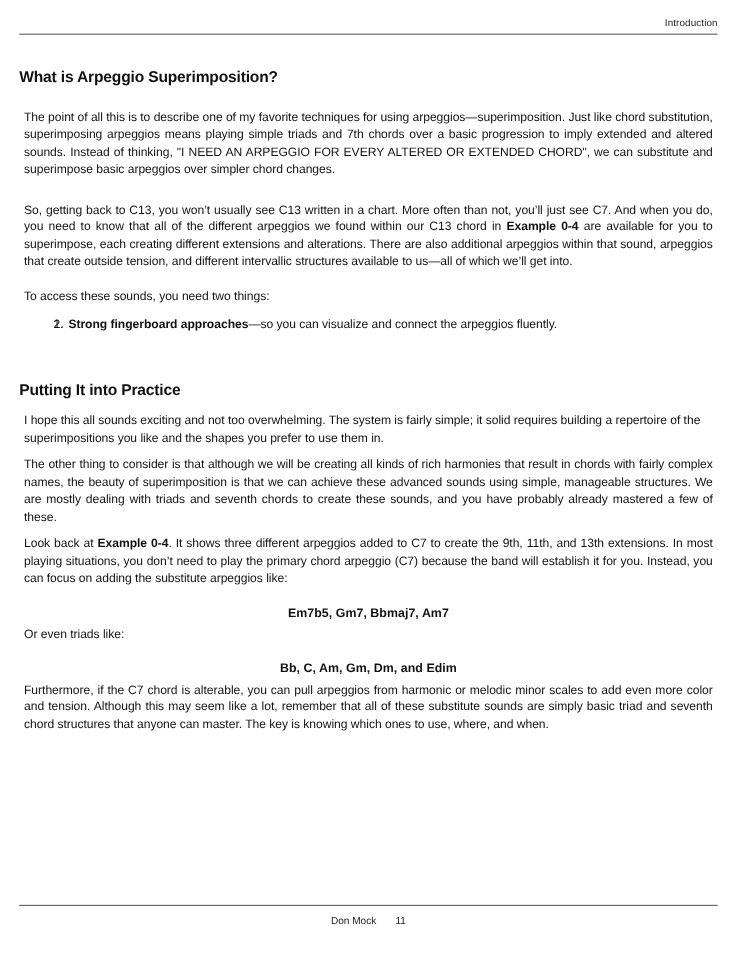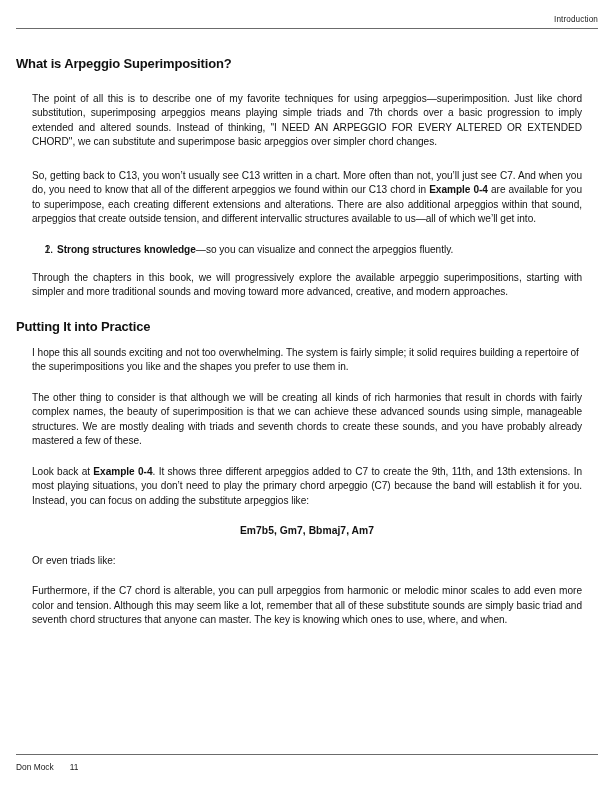--- a/index.html
+++ b/index.html
@@ -56,27 +56,27 @@
   h1.section-title {
     font-size: 13px;
     font-weight: bold;
     letter-spacing: -0.15px;
     margin: 0;
     padding: 0;
     line-height: 18px;
     color: #111111;
   }
   h1.section-title.first { margin-top: 5px; }
-  h1.section-title.second { margin-top: 18px; }
+  h1.section-title.second { margin-top: 38px; }
 
   p.body {
     font-size: 10.1px;
     line-height: 14.45px;
     text-align: justify;
-    margin: 16px;
+    margin: 4px;
     color: #111111;
     letter-spacing: -0.03px;
   }
   p.gap-lg { margin-top: 19px; }
   p.gap-md { margin-top: 14px; }
   p.gap-sm { margin-top: 10px; }
   p.gap-xs { margin-top: 8px; }
   p.nojust { text-align: left; }
 
   ol.points {
@@ -120,21 +120,21 @@
     bottom: 27px;
     width: 582px;
   }
   .page-footer .rule {
     border-top: 1.1px solid #6b6b6b;
     margin-top: 0;
     margin-bottom: 7px;
   }
   .footer-row {
     display: flex;
-    justify-content: flex-start;
+    justify-content: center;
     align-items: baseline;
     font-size: 8.4px;
     color: #1a1a1a;
     line-height: 11px;
     gap: 16px;
   }
 </style>
 </head>
 <body>
 
@@ -146,46 +146,47 @@
   </div>
 
   <div class="content">
 
     <h1 class="section-title first">What is Arpeggio Superimposition?</h1>
 
     <p class="body gap-lg">The point of all this is to describe one of my favorite techniques for using arpeggios—superimposition. Just like chord substitution, superimposing arpeggios means playing simple triads and 7th chords over a basic progression to imply extended and altered sounds. Instead of thinking, "I NEED AN ARPEGGIO FOR EVERY ALTERED OR EXTENDED CHORD", we can substitute and superimpose basic arpeggios over simpler chord changes.</p>
 
     <p class="body gap-lg">So, getting back to C13, you won’t usually see C13 written in a chart. More often than not, you’ll just see C7. And when you do, you need to know that all of the different arpeggios we found within our C13 chord in <b>Example 0-4</b> are available for you to superimpose, each creating different extensions and alterations. There are also additional arpeggios within that sound, arpeggios that create outside tension, and different intervallic structures available to us—all of which we’ll get into.</p>
 
+    <p class="body gap-md nojust">To access these sounds, you need two things:</p>
 
     <ol class="points">
       <li>
         <span class="num">1.</span>
       </li>
       <li>
         <span class="num">2.</span>
-        <span><b>Strong structures knowledge</b>—so you can visualize and connect the arpeggios fluently.</span>
+        <span><b>Strong fingerboard approaches</b>—so you can visualize and connect the arpeggios fluently.</span>
       </li>
     </ol>
 
-    <p class="body gap-md">Through the chapters in this book, we will progressively explore the available arpeggio superimpositions, starting with simpler and more traditional sounds and moving toward more advanced, creative, and modern approaches.</p>
 
     <h1 class="section-title second">Putting It into Practice</h1>
 
     <p class="body gap-sm nojust">I hope this all sounds exciting and not too overwhelming. The system is fairly simple; it solid requires building a repertoire of the superimpositions you like and the shapes you prefer to use them in.</p>
 
 
     <p class="body gap-xs">The other thing to consider is that although we will be creating all kinds of rich harmonies that result in chords with fairly complex names, the beauty of superimposition is that we can achieve these advanced sounds using simple, manageable structures. We are mostly dealing with triads and seventh chords to create these sounds, and you have probably already mastered a few of these.</p>
 
     <p class="body gap-xs">Look back at <b>Example 0-4</b>. It shows three different arpeggios added to C7 to create the 9th, 11th, and 13th extensions. In most playing situations, you don’t need to play the primary chord arpeggio (C7) because the band will establish it for you. Instead, you can focus on adding the substitute arpeggios like:</p>
 
     <p class="chords gap-a">Em7b5, Gm7, Bbmaj7, Am7</p>
 
     <p class="body gap-a nojust">Or even triads like:</p>
 
+    <p class="chords gap-b">Bb, C, Am, Gm, Dm, and Edim</p>
 
     <p class="body gap-a">Furthermore, if the C7 chord is alterable, you can pull arpeggios from harmonic or melodic minor scales to add even more color and tension. Although this may seem like a lot, remember that all of these substitute sounds are simply basic triad and seventh chord structures that anyone can master. The key is knowing which ones to use, where, and when.</p>
 
   </div>
 
   <div class="page-footer">
     <div class="rule"></div>
     <div class="footer-row">
       <div>Don Mock</div>
       <div>11</div>

